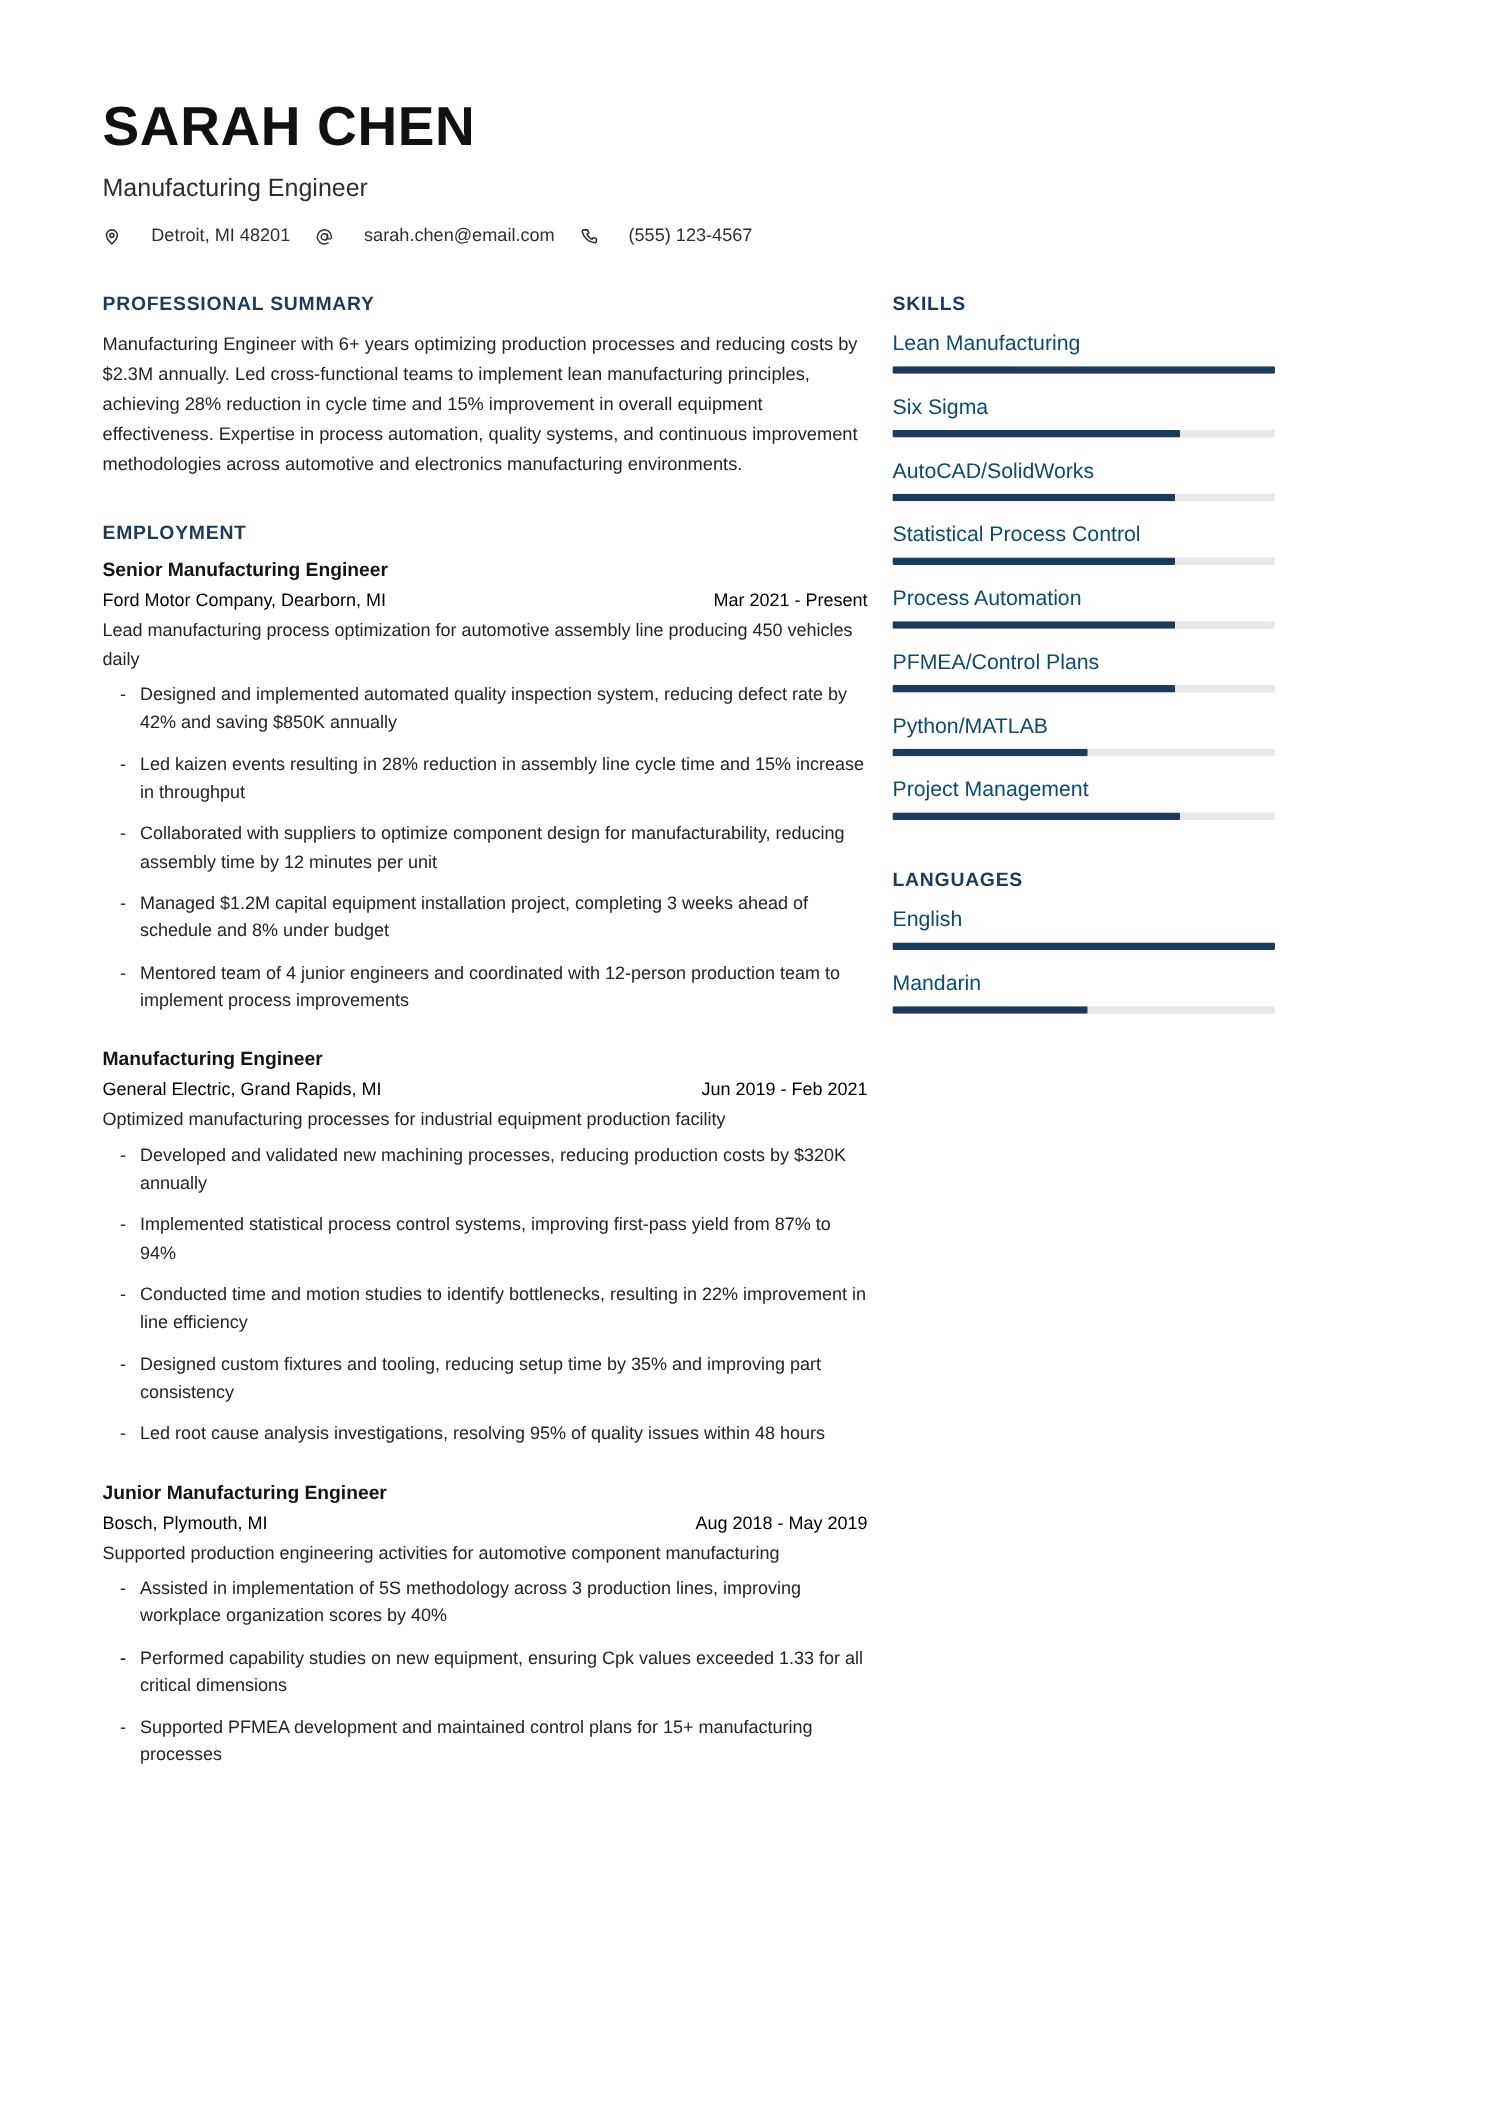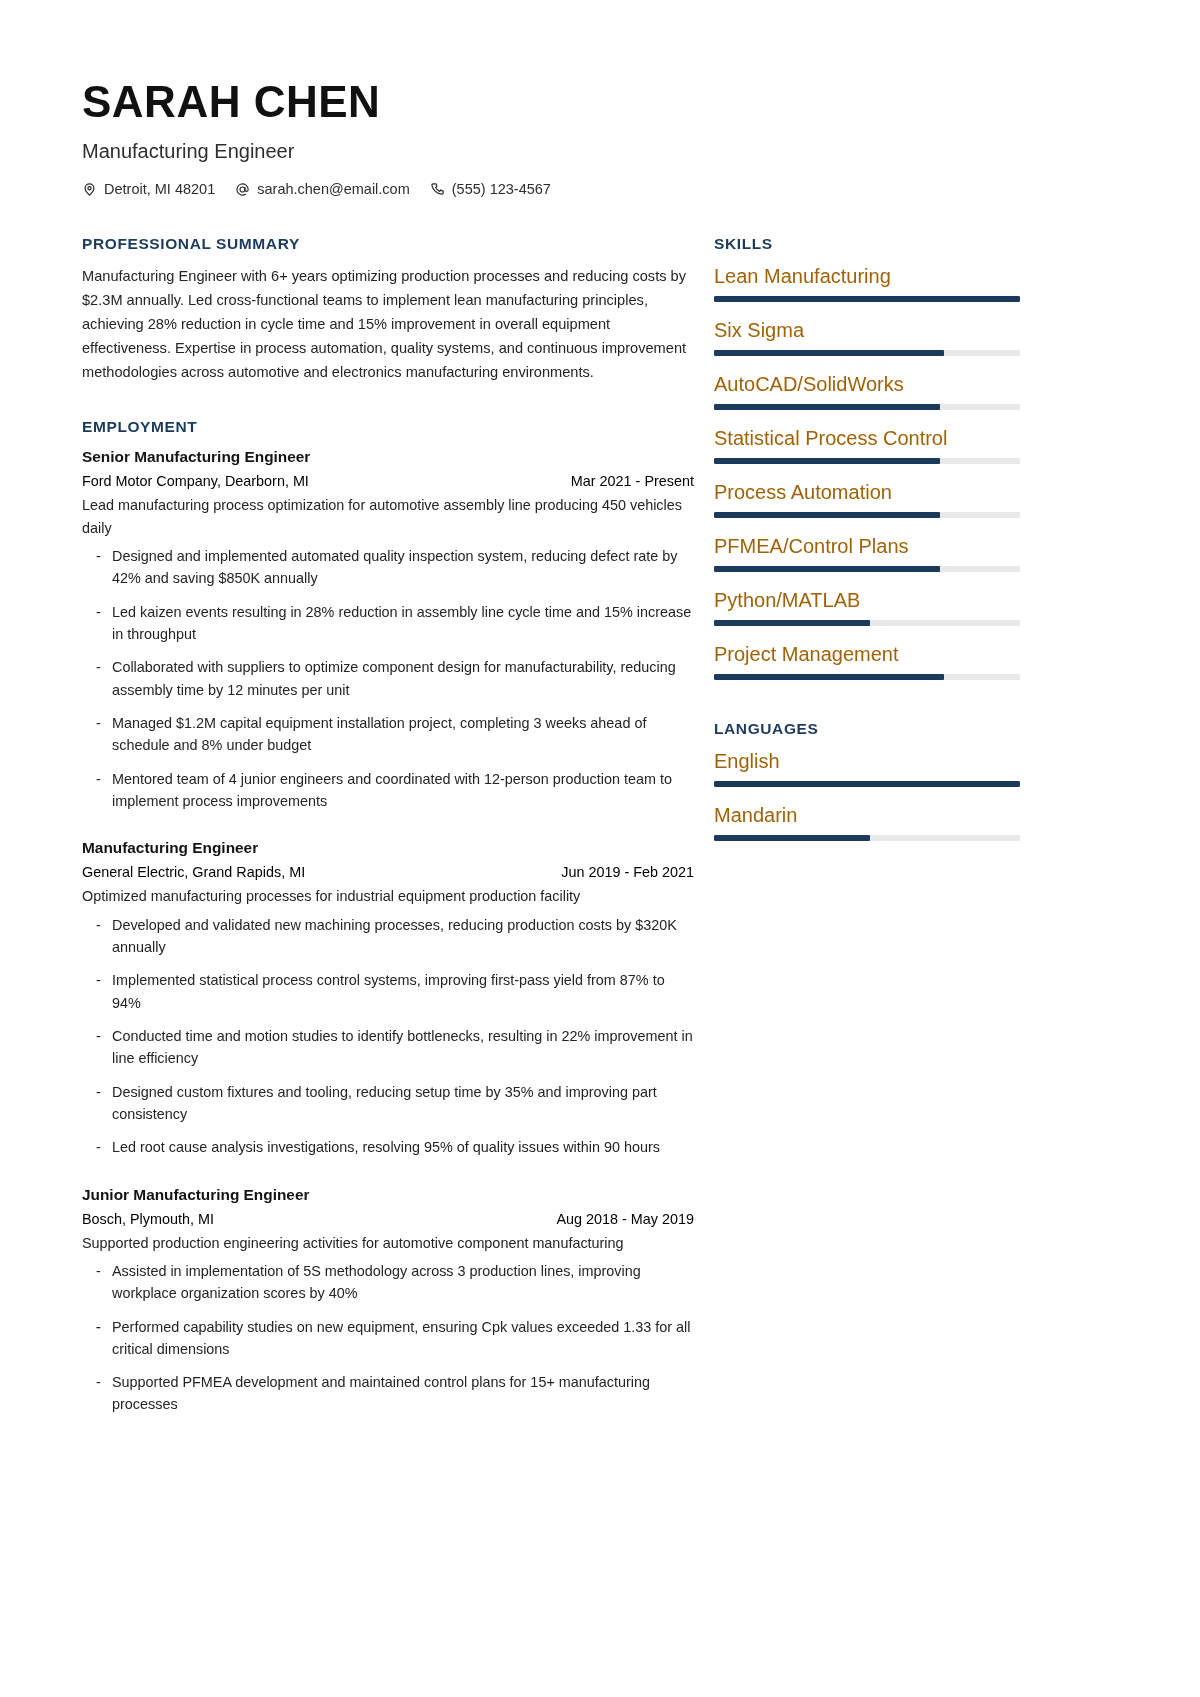--- a/index.html
+++ b/index.html
@@ -13,21 +13,21 @@
   }
   .page { position:relative; width:1200px; height:1697px; padding:78px 82px 0 82px; }
 
   
   .name {
     font-size:44px; font-weight:bold; letter-spacing:0.5px;
     color:#111111; line-height:1.1; margin-bottom:14px;
   }
   .job-title { font-size:20px; color:#2e2e2e; font-weight:normal; margin-bottom:18px; }
   .contact-row { display:flex; align-items:center; gap:20px; font-size:14.5px; color:#2e2e2e; }
-  .contact-item { display:flex; align-items:center; gap:7px; white-space:nowrap; }
+  .contact-item { display:flex; align-items:center; gap:24px; white-space:nowrap; }
   .contact-item svg { display:block; flex:none; }
 
   
   .cols { display:flex; gap:20px; margin-top:38px; }
   .col-main { width:612px; flex:none; }
   .col-side { width:306px; flex:none; }
 
   .sec-title {
     font-size:15.5px; font-weight:bold; color:#1b3a5c;
     letter-spacing:0.6px; margin-bottom:12px;
@@ -47,21 +47,21 @@
   .bullets li {
     position:relative; padding-left:30px; font-size:14.4px; line-height:1.55;
     color:#242424; margin-bottom:11px;
   }
   .bullets li:last-child { margin-bottom:0; }
   .bullets li .dash {
     position:absolute; left:14px; top:0; color:#242424;
   }
   .side-item { margin-bottom:17px; }
   .side-item:last-child { margin-bottom:0; }
-  .side-label { font-size:20px; color:#a16207; margin-bottom:8px; }
+  .side-label { font-size:17px; color:#0c4a6e; margin-bottom:8px; }
   .bar-track { width:100%; height:6px; background:#e8e8e8; border-radius:1px; overflow:hidden; }
   .bar-fill { height:100%; background:#1b3a5c; border-radius:1px; }
   .lang-section { margin-top:40px; }
 </style>
 </head>
 <body>
 
 <div class="page">
 
   <div>
@@ -133,21 +133,21 @@
               <div class="emp-meta">
                 <span class="emp-company">General Electric, Grand Rapids, MI</span>
                 <span class="emp-dates">Jun 2019 - Feb 2021</span>
               </div>
               <div class="emp-desc">Optimized manufacturing processes for industrial equipment production facility</div>
               <ul class="bullets">
                 <li><span class="dash">-</span><span>Developed and validated new machining processes, reducing production costs by $320K annually</span></li>
                 <li><span class="dash">-</span><span>Implemented statistical process control systems, improving first-pass yield from 87% to 94%</span></li>
                 <li><span class="dash">-</span><span>Conducted time and motion studies to identify bottlenecks, resulting in 22% improvement in line efficiency</span></li>
                 <li><span class="dash">-</span><span>Designed custom fixtures and tooling, reducing setup time by 35% and improving part consistency</span></li>
-                <li><span class="dash">-</span><span>Led root cause analysis investigations, resolving 95% of quality issues within 90 hours</span></li>
+                <li><span class="dash">-</span><span>Led root cause analysis investigations, resolving 95% of quality issues within 48 hours</span></li>
               </ul>
             </div>
             <div class="emp-block">
               <div class="emp-role">Junior Manufacturing Engineer</div>
               <div class="emp-meta">
                 <span class="emp-company">Bosch, Plymouth, MI</span>
                 <span class="emp-dates">Aug 2018 - May 2019</span>
               </div>
               <div class="emp-desc">Supported production engineering activities for automotive component manufacturing</div>
               <ul class="bullets">

